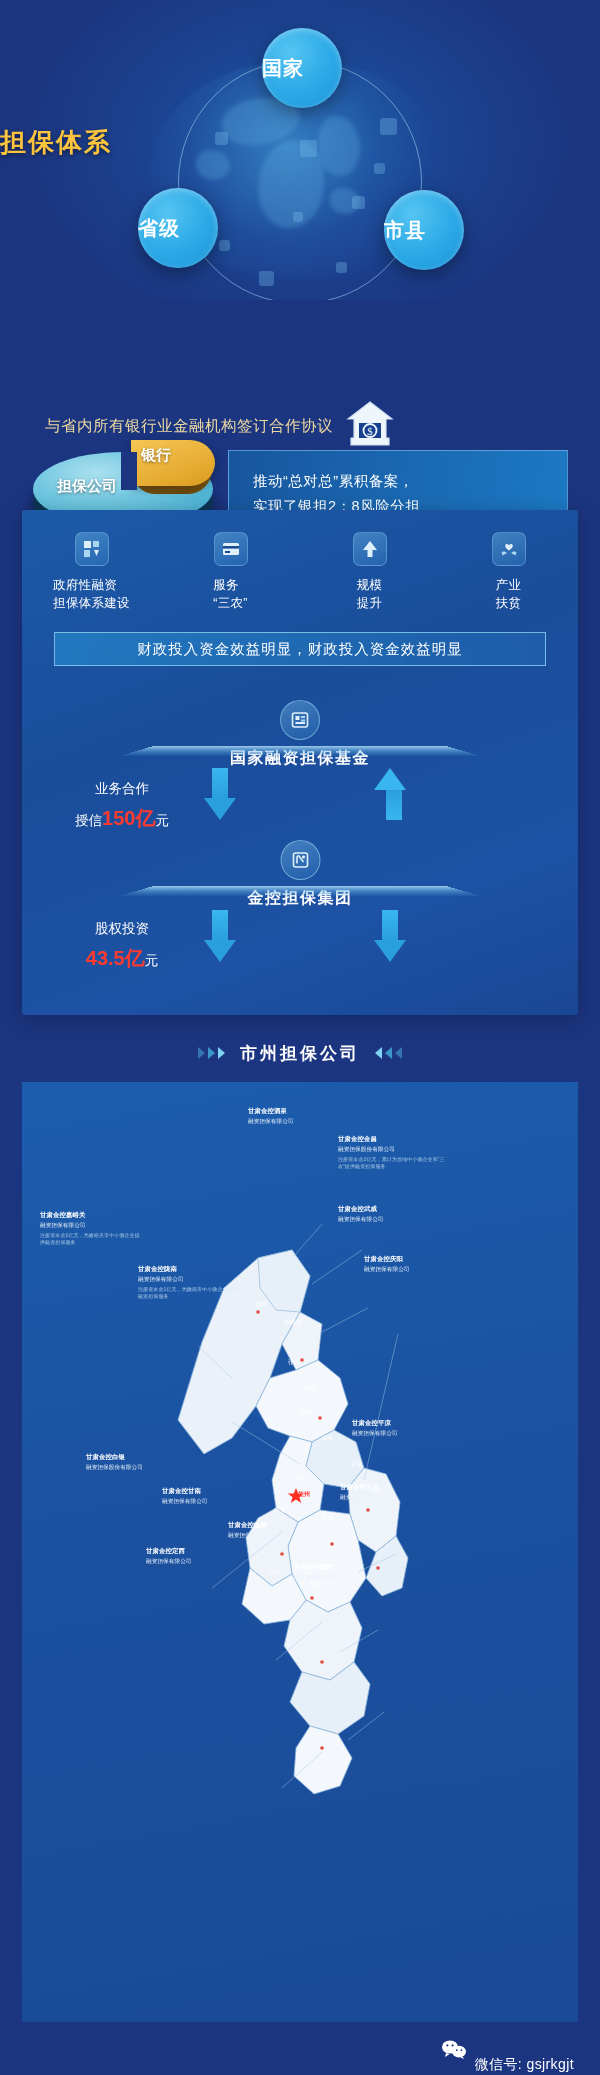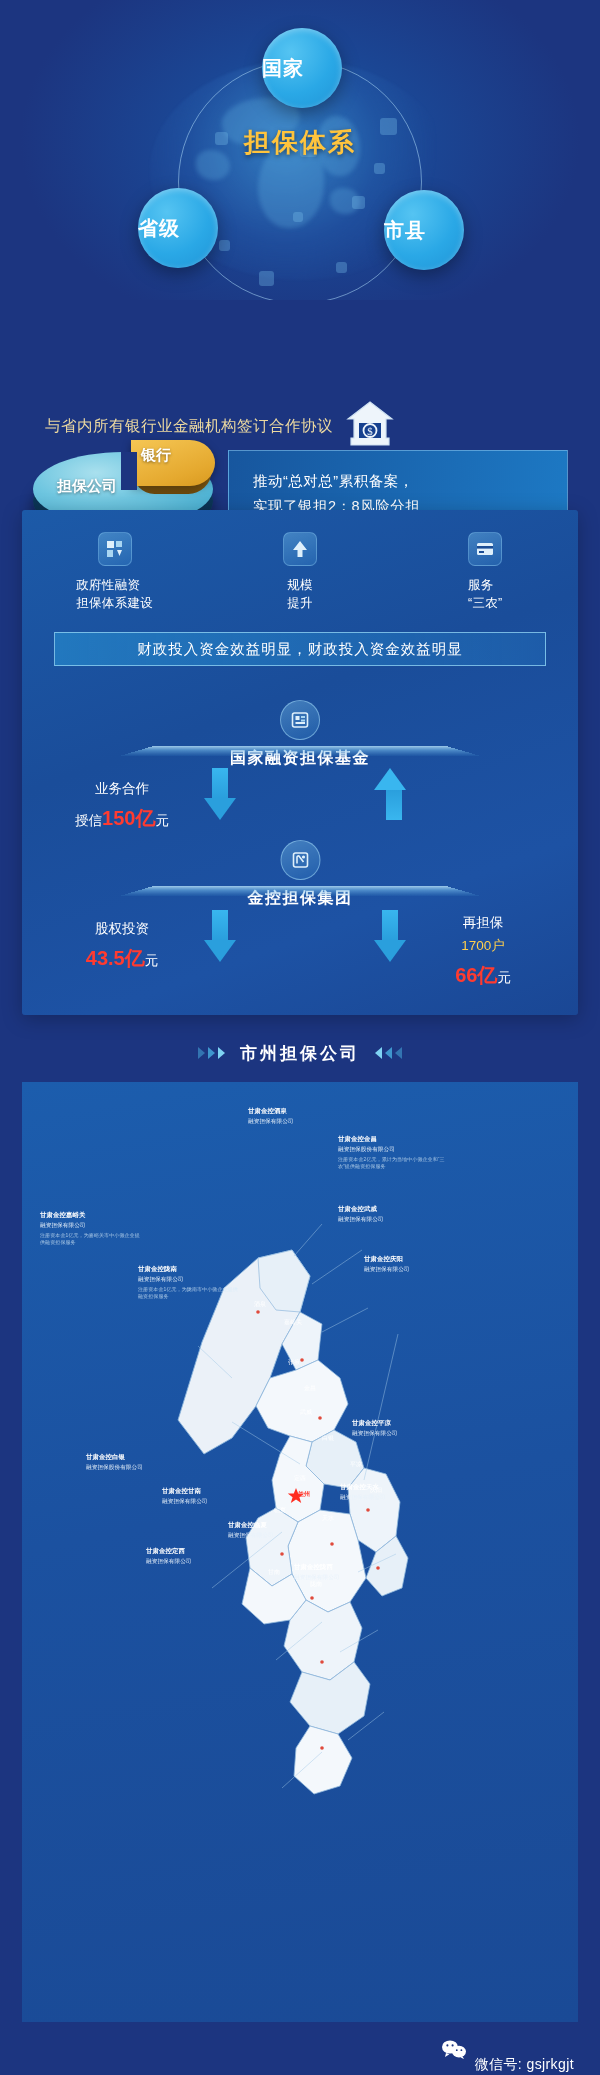--- a/index.html
+++ b/index.html
@@ -32,21 +32,21 @@
   .ring{position:absolute;left:178px;top:60px;width:244px;height:244px;
     border:1px solid rgba(170,215,245,.55);border-radius:50%;}
   .node{position:absolute;border-radius:50%;
     background:radial-gradient(circle at 36% 30%, #55c4f2 0%, #2aa8e6 55%, #1f93d6 100%);
     box-shadow:0 6px 18px rgba(0,0,0,.35), inset 0 2px 6px rgba(255,255,255,.35);
     display:flex;align-items:center;justify-content:flex-start;
     font-size:20px;font-weight:bold;letter-spacing:1px;color:#fff;}
   .node-country{left:262px;top:28px;width:80px;height:80px;}
   .node-province{left:138px;top:188px;width:80px;height:80px;}
   .node-city{left:384px;top:190px;width:80px;height:80px;}
-  .hero-title{position:absolute;left:0;right:0;top:125px;text-align:center;
+  .hero-title{position:absolute;left:0;right:0;top:125px;text-align:left;
     font-size:26px;font-weight:bold;color:#ffc43d;letter-spacing:2px;
     text-shadow:0 2px 5px rgba(0,0,0,.5);}
 
   
   .bank-sec{position:relative;width:600px;height:205px;background:#1c3580;}
   .bank-line{position:absolute;left:45px;top:116px;font-size:15.5px;color:#ecd9a0;letter-spacing:.5px;}
   .bank-icon{position:absolute;left:345px;top:100px;width:50px;height:48px;}
 
   .pie-wrap{position:absolute;left:33px;top:150px;width:200px;height:105px;}
   .pie-base{position:absolute;left:0;top:14px;width:180px;height:74px;border-radius:50%;
@@ -211,39 +211,52 @@
         </svg>
       </div>
       <div class="four-lbl">
         <span>政府性融资</span><br>
         <span>担保体系建设</span>
       </div>
     </div>
     <div class="four-item">
       <div class="sq">
         <svg width="18" height="18" viewBox="0 0 18 18">
-          <path d="M9 1 L16 10 L11.5 10 L11.5 17 L6.5 17 L6.5 10 L2 10 Z" fill="#dff0fb"></path>
-        </svg>
-      </div>
-      <div class="four-lbl">
-        <span>规模</span><br>
-        <span>提升</span>
-      </div>
-    </div>
-    <div class="four-item">
-      <div class="sq">
-        <svg width="18" height="18" viewBox="0 0 18 18">
           <rect x="1" y="3" width="16" height="12" rx="1.5" fill="#dff0fb"></rect>
           <rect x="1" y="6" width="16" height="2.6" fill="#1b4d95"></rect>
           <rect x="3" y="11" width="5" height="2" fill="#1b4d95"></rect>
         </svg>
       </div>
       <div class="four-lbl">
         <span>服务</span><br>
         <span>“三农”</span>
+      </div>
+    </div>
+    <div class="four-item">
+      <div class="sq">
+        <svg width="18" height="18" viewBox="0 0 18 18">
+          <path d="M9 1 L16 10 L11.5 10 L11.5 17 L6.5 17 L6.5 10 L2 10 Z" fill="#dff0fb"></path>
+        </svg>
+      </div>
+      <div class="four-lbl">
+        <span>规模</span><br>
+        <span>提升</span>
+      </div>
+    </div>
+    <div class="four-item">
+      <div class="sq">
+        <svg width="18" height="18" viewBox="0 0 18 18">
+          <path d="M9 6 C9 3.5 5.2 3.2 5.2 6 C5.2 8 9 10.5 9 10.5 C9 10.5 12.8 8 12.8 6 C12.8 3.2 9 3.5 9 6 Z" fill="#dff0fb"></path>
+          <path d="M1.5 12 C3.5 11 5.5 11.5 7 13 L2.5 15.5 Z" fill="#a9d6f2"></path>
+          <path d="M16.5 12 C14.5 11 12.5 11.5 11 13 L15.5 15.5 Z" fill="#a9d6f2"></path>
+        </svg>
+      </div>
+      <div class="four-lbl">
+        <span>产业</span><br>
+        <span>扶贫</span>
       </div>
     </div>
   </div>
 
   <div class="ribbon">财政投入资金效益明显，财政投入资金效益明显</div>
 
   <div class="hub hub1">
     <div class="hub-icon">
       <svg width="22" height="22" viewBox="0 0 22 22">
         <rect x="3.5" y="4" width="15" height="14" rx="2" fill="none" stroke="#dff0fb" stroke-width="1.6"></rect>
@@ -295,27 +308,20 @@
     <div style="width:0;height:0;border-left:16px solid transparent;border-right:16px solid transparent;border-top:22px solid #2a9fdd;"></div>
   </div>
 
   <div class="kv" style="left:40px;top:408px;width:120px;">
     <div class="k">股权投资</div>
     <div>
       <span class="big">43.5亿</span><span class="k">元</span>
     </div>
   </div>
 
-  <div class="kv" style="left:396px;top:402px;width:130px;">
-    <div class="k">再担保</div>
-    <div class="amber">1700户</div>
-    <div>
-      <span class="big">66亿</span><span class="k">元</span>
-    </div>
-  </div>
 </div>
 
 <div class="city-head">
   <div class="chev">
     <svg width="34" height="16" viewBox="0 0 34 16">
       <path d="M2 2 L9 8 L2 14 Z" fill="#4fc0ee" opacity=".45"></path>
       <path d="M12 2 L19 8 L12 14 Z" fill="#4fc0ee" opacity=".7"></path>
       <path d="M22 2 L29 8 L22 14 Z" fill="#7fd4f3"></path>
     </svg>
   </div>

